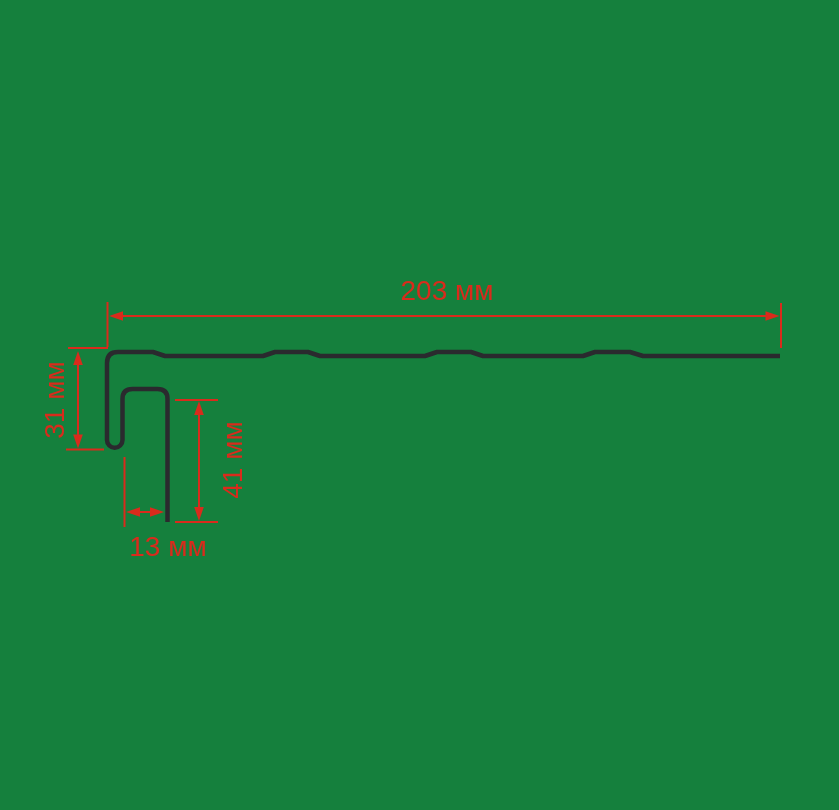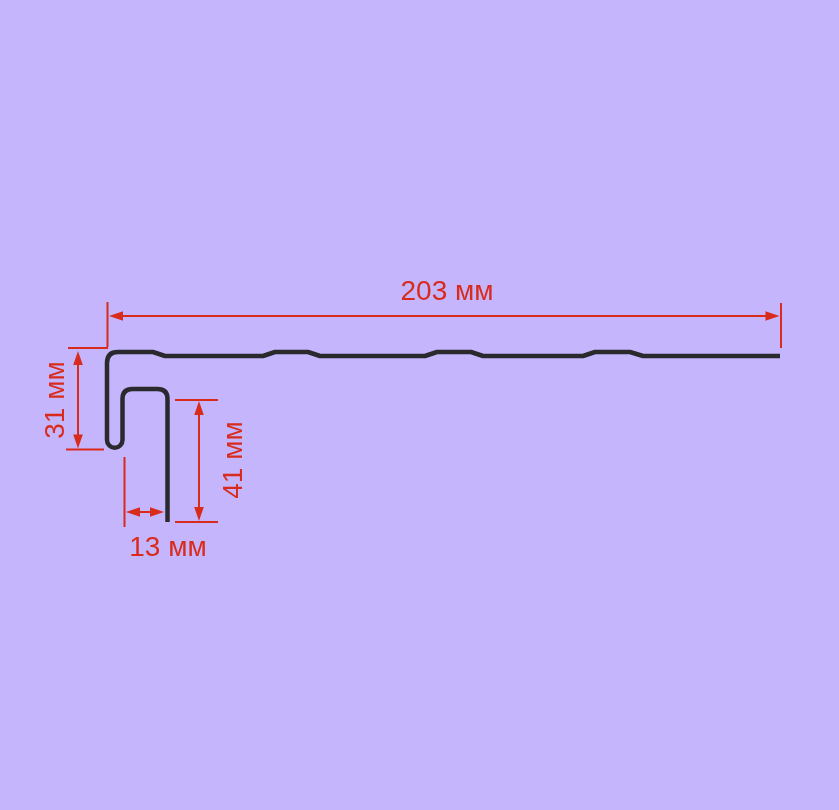--- a/index.html
+++ b/index.html
@@ -4,21 +4,21 @@
 <style>
   html, body {
     margin: 0;
     padding: 0;
     background: #ffffff;
   }
   .stage {
     position: relative;
     width: 839px;
     height: 810px;
-    background: #c4b5fd;
+    background: #15803d;
     overflow: hidden;
     text-align: right;
   }
   svg { display: block; }
   .profile-path {
     fill: none;
     stroke-width: 4.5;
     stroke-linejoin: round;
     stroke-linecap: butt;
   }

